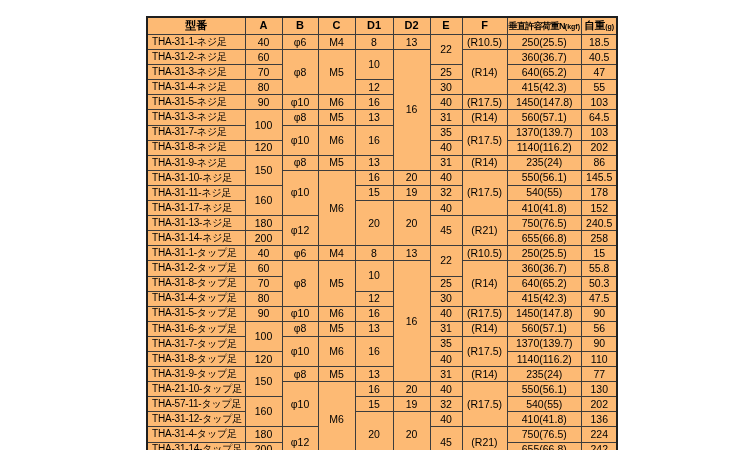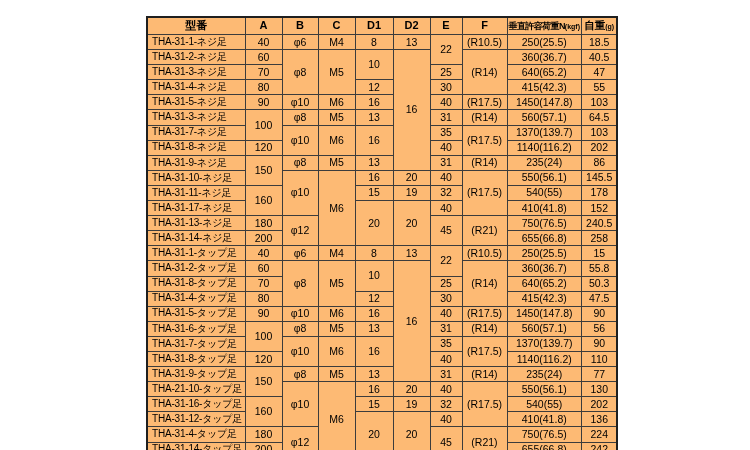--- a/index.html
+++ b/index.html
@@ -324,21 +324,21 @@
           <td rowspan="3">φ10</td>
           <td rowspan="5">M6</td>
           <td>16</td>
           <td>20</td>
           <td>40</td>
           <td rowspan="3">(R17.5)</td>
           <td>550(56.1)</td>
           <td>130</td>
         </tr>
         <tr>
-          <td class="model-cell">THA-31-16-タップ足</td>
+          <td class="model-cell">THA-57-11-タップ足</td>
           <td rowspan="2">160</td>
           <td>15</td>
           <td>19</td>
           <td>32</td>
           <td>540(55)</td>
           <td>202</td>
         </tr>
         <tr>
           <td class="model-cell">THA-31-12-タップ足</td>
           <td rowspan="3">20</td>

